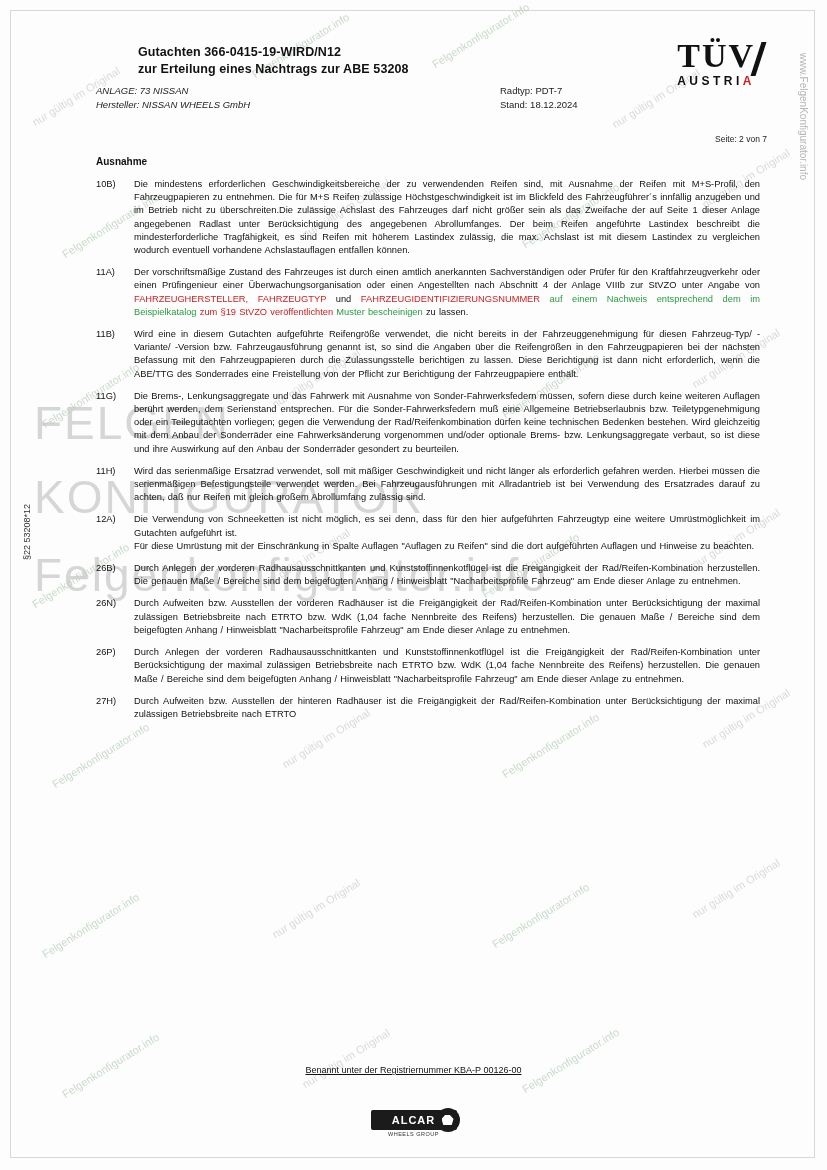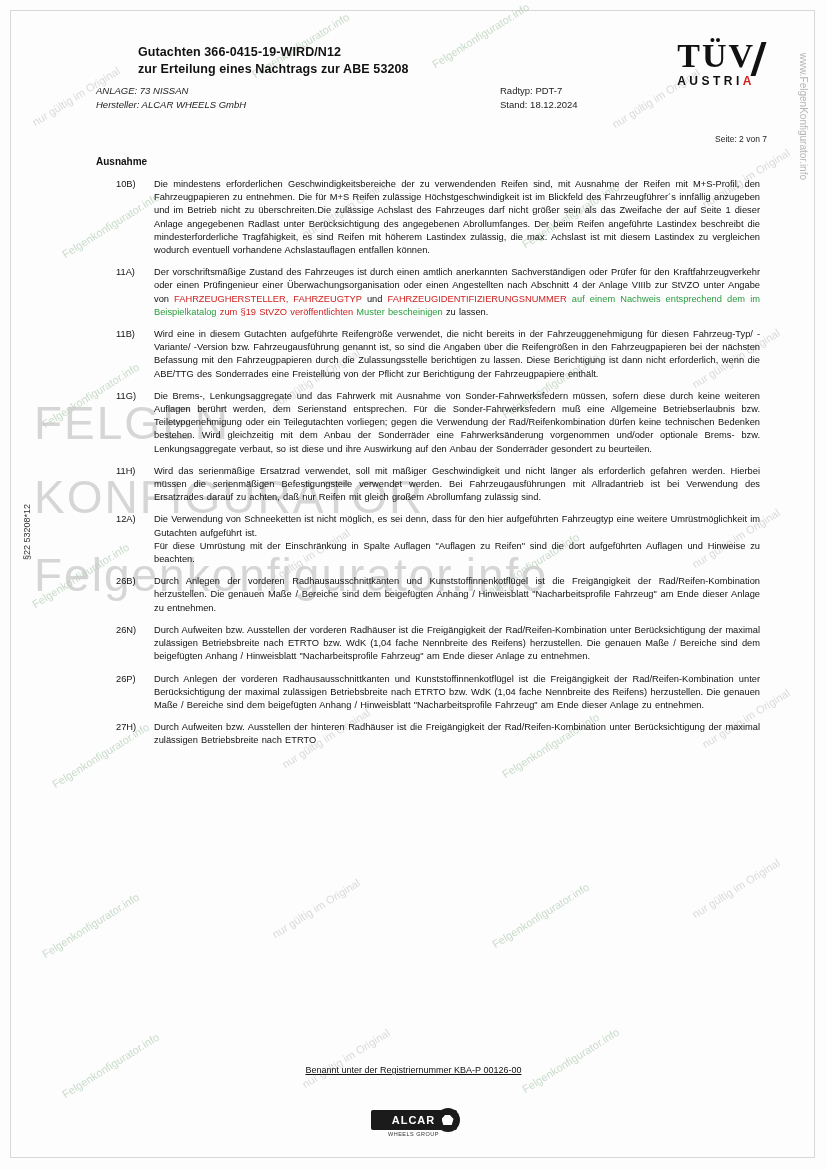--- a/index.html
+++ b/index.html
@@ -158,21 +158,20 @@
   }
   .items {
     position: absolute;
     left: 96px;
     top: 178px;
     width: 664px;
   }
   .item {
     display: flex;
     margin-bottom: 9px;
-    margin-left: 20px;
   }
   .item-code {
     width: 38px;
     flex: 0 0 38px;
     font-size: 9.3px;
     line-height: 13.2px;
     color: #111;
   }
   .item-text {
     flex: 1;
@@ -313,21 +312,21 @@
     <div class="doc-title">zur Erteilung eines Nachtrags zur ABE 53208</div>
   </div>
 
   <div class="header-meta">
     <div>
       <span>ANLAGE:</span>
       <span>73 NISSAN</span>
     </div>
     <div>
       <span>Hersteller:</span>
-      <span>ALCAR WHEELS GmbH</span>
+      <span>NISSAN WHEELS GmbH</span>
     </div>
   </div>
 
   <div class="header-meta2">
     <div>
       <span>Radtyp:</span>
       <span>PDT-7</span>
     </div>
     <div>
       <span>Stand:</span>

